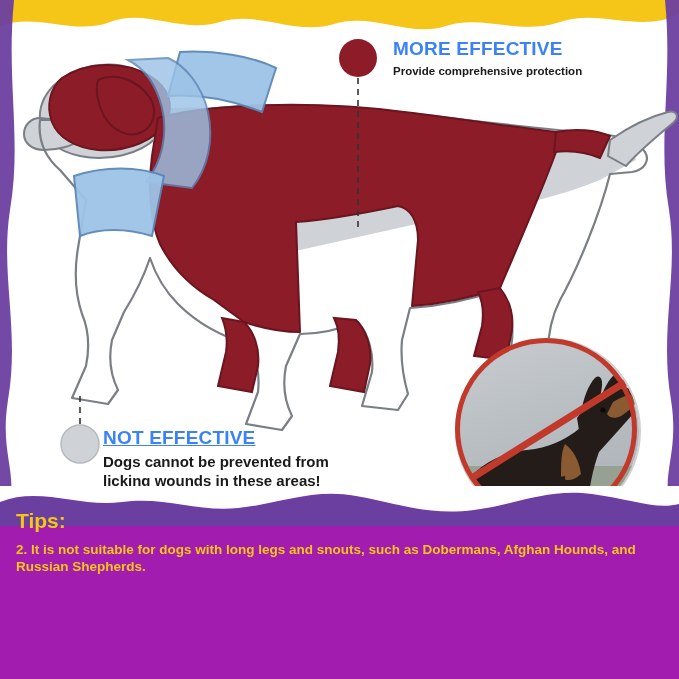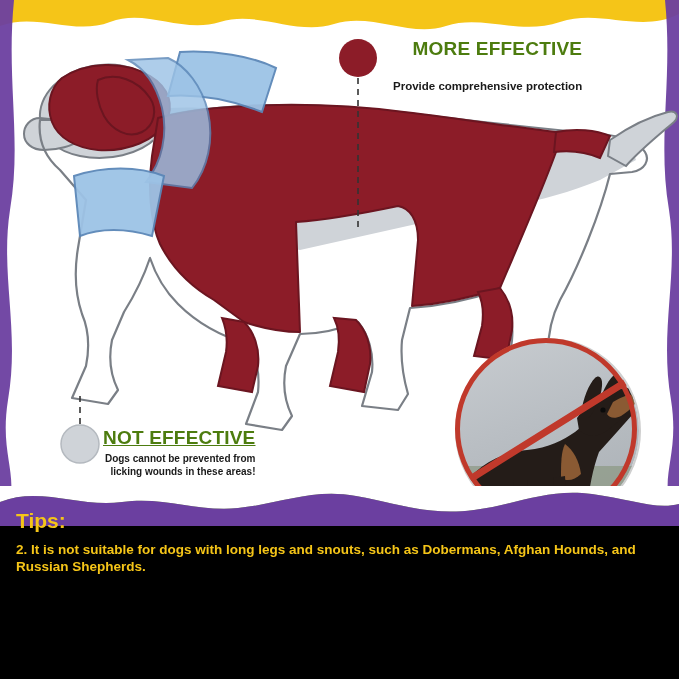--- a/index.html
+++ b/index.html
@@ -22,42 +22,41 @@
     left: 0; top: 0;
     width: 679px; height: 679px;
   }
 
   
   .callout {
     position: absolute;
   }
   .callout-title {
     font-weight: bold;
-    color: #4d7c0f;
+    color: #3b82f6;
     letter-spacing: .2px;
-    text-align: right;
   }
   .callout-sub {
     font-weight: bold;
     color: #1a1a1a;
     line-height: 1.25;
   }
   #callout-more {
     left: 393px;
     top: 38px;
   }
   #callout-more .callout-title { font-size: 19px; }
-  #callout-more .callout-sub { font-size: 11.5px; margin-top: 19px; }
+  #callout-more .callout-sub { font-size: 11.5px; margin-top: 4px; }
 
   #callout-not {
     left: 103px;
     top: 427px;
   }
   #callout-not .callout-title { font-size: 19px; text-decoration: underline; }
-  #callout-not .callout-sub { font-size: 10px; margin-top: 4px; text-align: right; }
+  #callout-not .callout-sub { font-size: 15px; margin-top: 4px; }
 
   
   #photo-inset {
     position: absolute;
     left: 455px;
     top: 338px;
     width: 182px;
     height: 182px;
     border-radius: 50%;
     overflow: hidden;
@@ -88,21 +87,21 @@
     pointer-events: none;
   }
 
   
   #tips-panel {
     position: absolute;
     left: 0;
     top: 487px;
     width: 679px;
     height: 192px;
-    background: #000000;
+    background: #a21caf;
     color: #ffffff;
   }
   #tips-wave {
     position: absolute;
     left: 0; top: -1px;
     width: 679px; height: 40px;
   }
   #tips-content {
     position: absolute;
     left: 16px;

